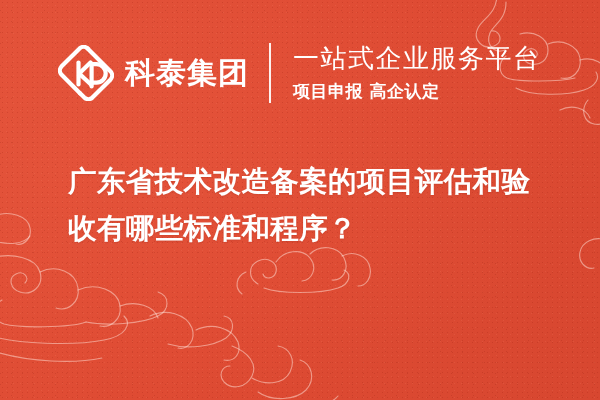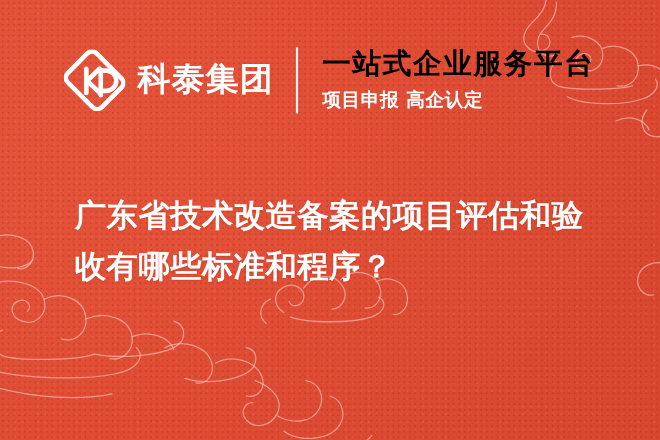--- a/index.html
+++ b/index.html
@@ -110,44 +110,44 @@
     background: rgba(255,255,255,.92);
     margin: 0 22px 0 20px;
     flex: 0 0 2px;
   }
   .tagline {
     display: flex;
     flex-direction: column;
     justify-content: center;
   }
   .tagline-main {
-    color: #000000;
+    color: #ffffff;
     font-size: 26px;
-    font-weight: 700;
+    font-weight: 400;
     letter-spacing: 1.5px;
     line-height: 1.15;
     white-space: nowrap;
     font-family: "DejaVu Sans", "Liberation Sans", sans-serif;
   }
   .tagline-sub {
     color: #ffffff;
     font-size: 17px;
     font-weight: bold;
     letter-spacing: .5px;
     line-height: 1.15;
     margin-top: 8px;
     white-space: nowrap;
     font-family: "DejaVu Serif", "Liberation Serif", serif;
   }
 
   
   .headline {
     position: absolute;
     left: 68px;
-    top: 172px;
+    top: 158px;
     width: 480px;
     color: #fff;
     font-size: 28.5px;
     font-weight: bold;
     line-height: 47px;
     letter-spacing: .4px;
     font-family: "DejaVu Sans", "Liberation Sans", sans-serif;
     text-shadow: 0 1px 2px rgba(120,25,10,.18);
   }
 </style>

